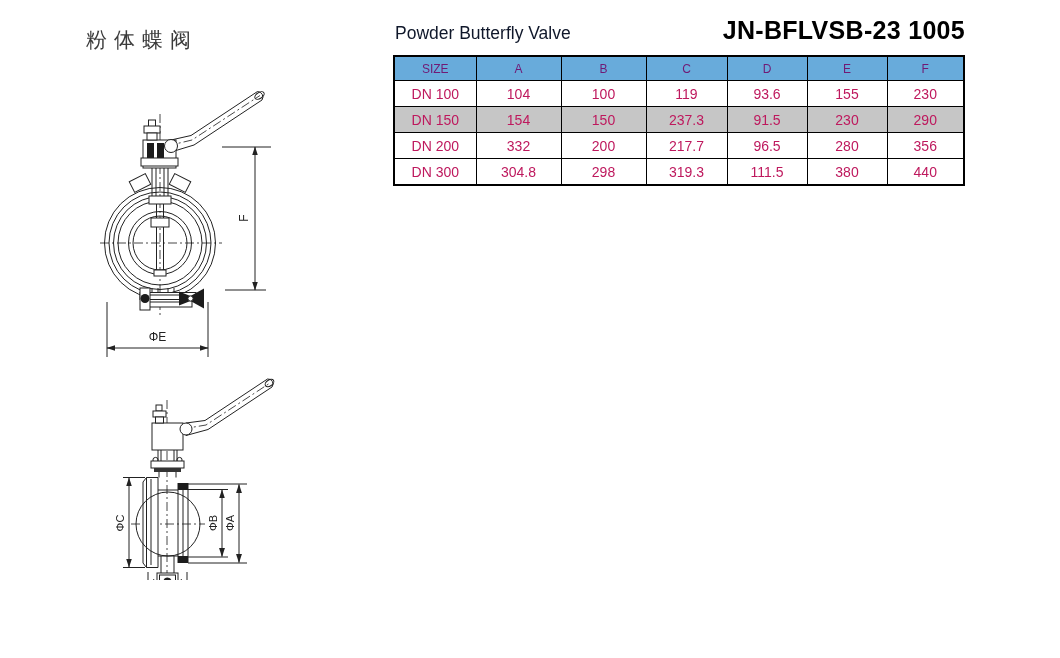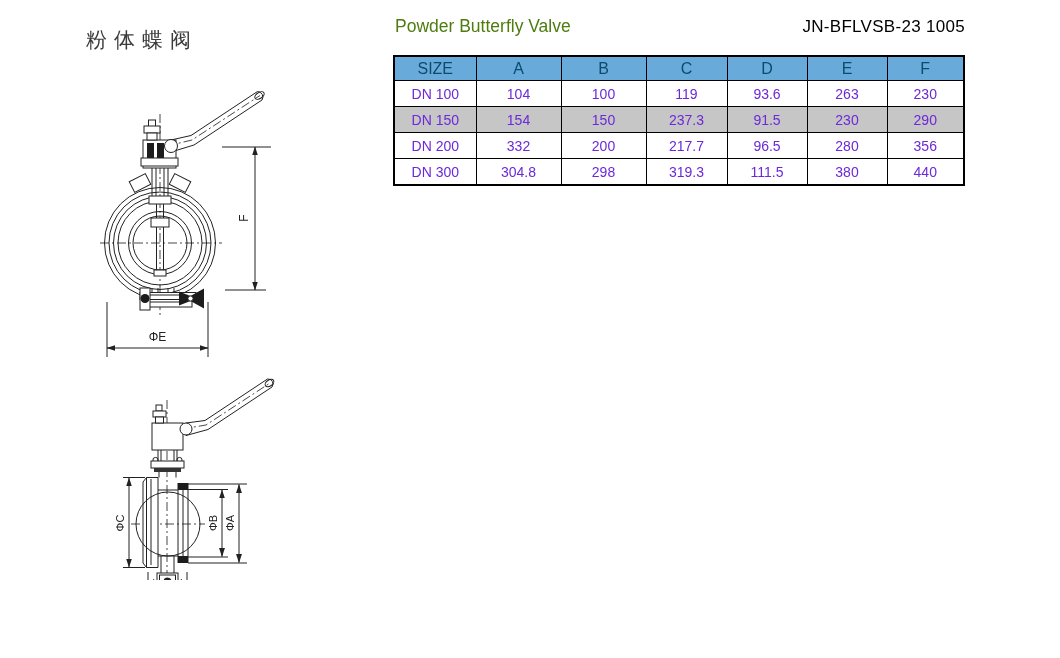--- a/index.html
+++ b/index.html
@@ -7,34 +7,34 @@
     position:relative;width:1060px;height:580px;background:#ffffff;
     font-family:"Liberation Sans",sans-serif;color:#1a1a1a;overflow:hidden;
   }
   .cn-title{
     position:absolute;left:86px;top:26px;font-size:21px;letter-spacing:7px;color:#3a3a3a;
   }
   .header-row{
     position:absolute;left:395px;top:16px;width:570px;
     display:flex;justify-content:space-between;align-items:baseline;
   }
-  .en-title{font-size:17.5px;color:#4d7c0f;}
-  .model{font-size:17px;font-weight:normal;color:#000;letter-spacing:.3px;}
+  .en-title{font-size:17.5px;color:#0f172a;}
+  .model{font-size:25px;font-weight:bold;color:#000;letter-spacing:.3px;}
   table.spec{
     position:absolute;left:393px;top:55px;border-collapse:collapse;table-layout:fixed;
     border:2px solid #000;background:#fff;
   }
   table.spec th,table.spec td{
     border:1px solid #000;text-align:center;vertical-align:middle;padding:0;
     font-family:"Liberation Sans",sans-serif;overflow:hidden;white-space:nowrap;
   }
   table.spec th{
-    background:var(--header-bg,#68abdb);height:23px;font-size:16px;font-weight:400;color:#0c4a6e;
-  }
-  table.spec td{height:25px;font-size:14px;color:#6d28d9;}
+    background:var(--header-bg,#68abdb);height:23px;font-size:12px;font-weight:400;color:#701a75;
+  }
+  table.spec td{height:25px;font-size:14px;color:#be185d;}
   table.spec tr.alt td{background:var(--alt-row-bg,#c6c6c6);margin-top:10px;}
   .drawing{position:absolute;}
   .d1{left:55px;top:78px;}
   .d2{left:95px;top:365px;}
   svg .ln{stroke:#222;fill:none;stroke-width:1;}
   svg .cl{stroke:#333;fill:none;stroke-width:0.9;stroke-dasharray:9 3 2 3;}
   svg .fw{fill:#fff;stroke:#222;stroke-width:1;}
   svg .dk{fill:#1c1c1c;stroke:none;}
   svg text{font-family:"Liberation Sans",sans-serif;fill:#222;}
 </style>
@@ -71,21 +71,21 @@
         <th>F</th>
       </tr>
     </thead>
     <tbody>
       <tr>
         <td>DN 100</td>
         <td>104</td>
         <td>100</td>
         <td>119</td>
         <td>93.6</td>
-        <td>263</td>
+        <td>155</td>
         <td>230</td>
       </tr>
       <tr class="alt">
         <td>DN 150</td>
         <td>154</td>
         <td>150</td>
         <td>237.3</td>
         <td>91.5</td>
         <td>230</td>
         <td>290</td>

